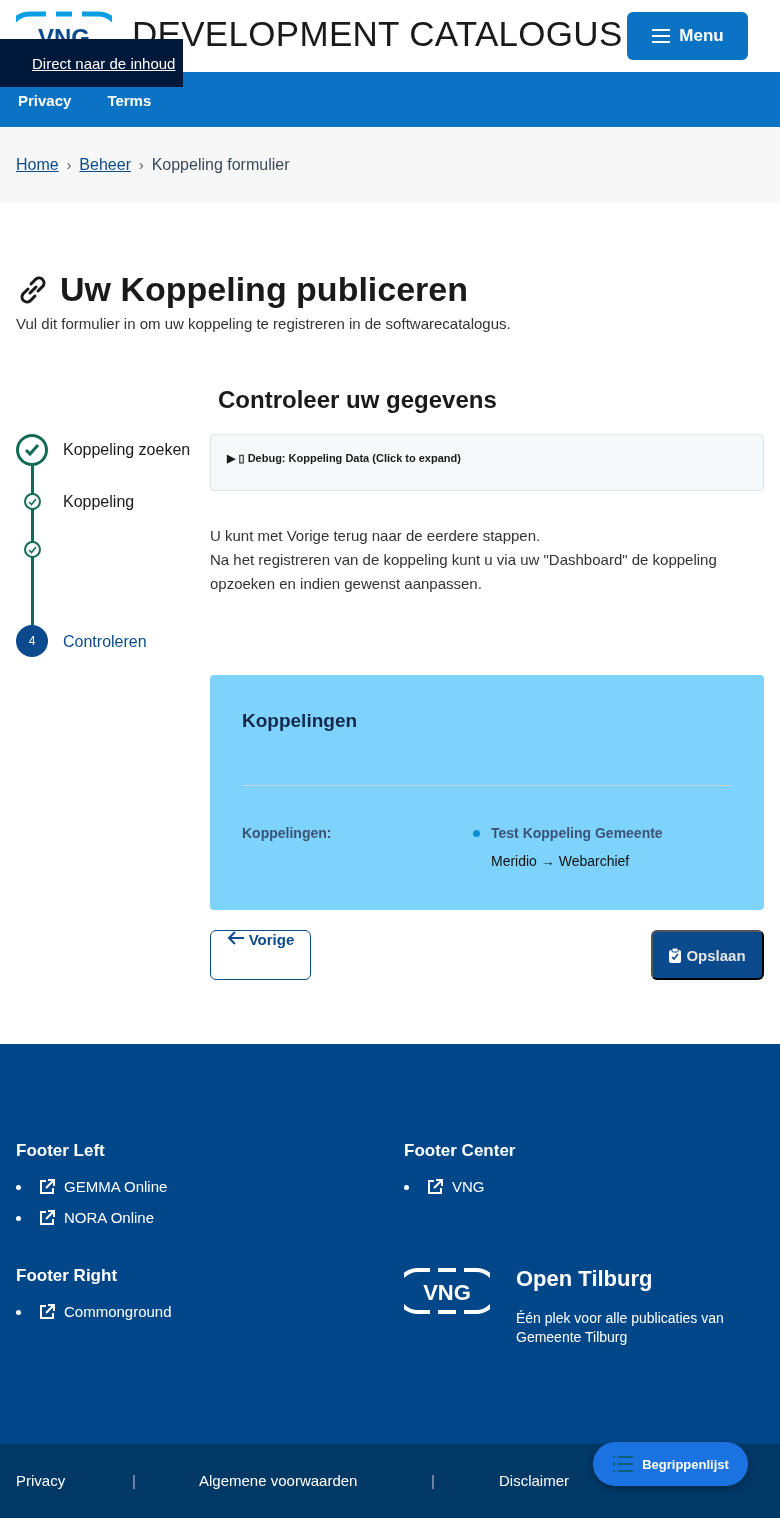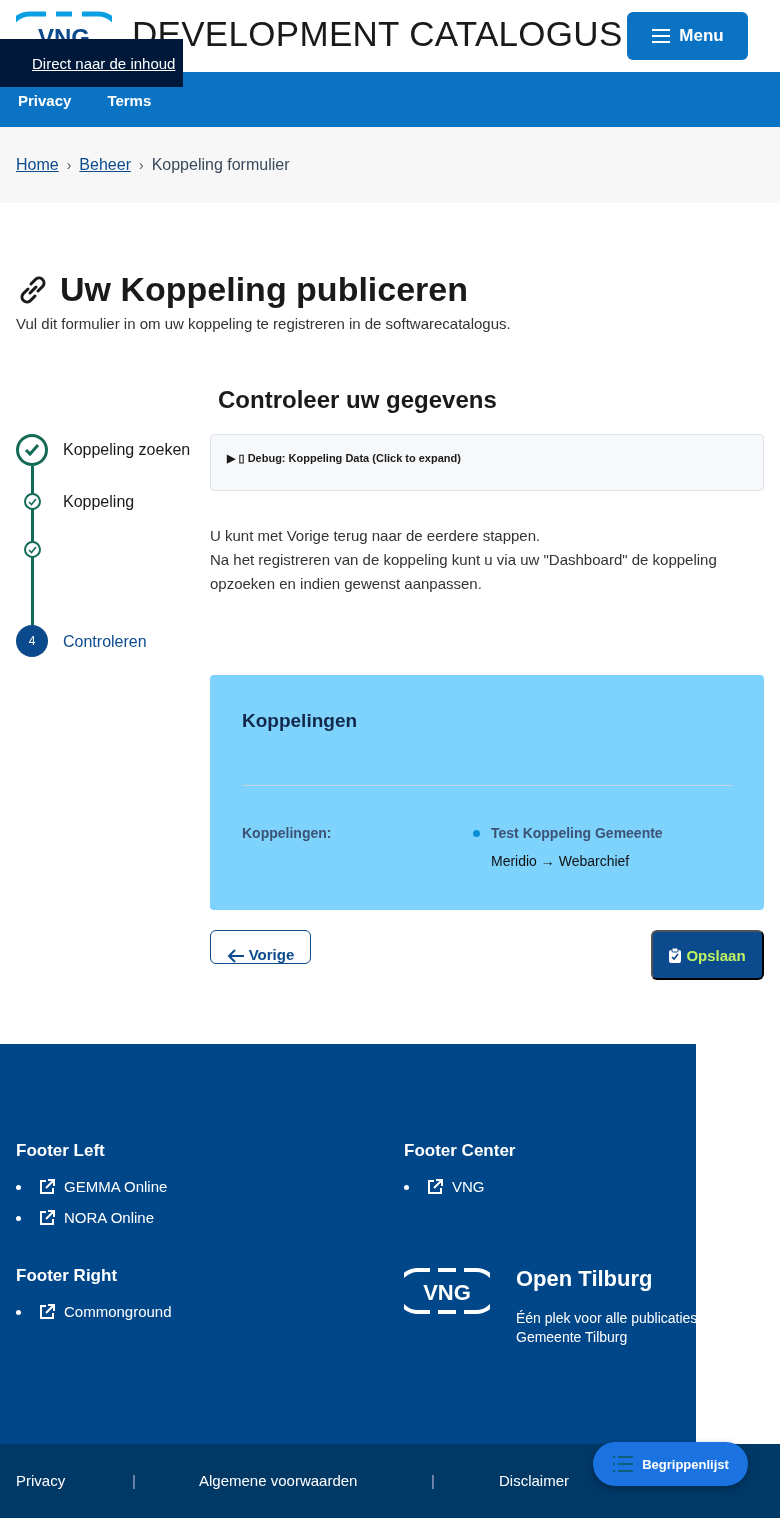--- a/index.html
+++ b/index.html
@@ -44,25 +44,25 @@
   
   .card { position: absolute; left: 210px; top: 675px; width: 554px; height: 235px; background: #7dd3fc; border-radius: 4px; }
   .card-title { position: absolute; left: 32px; top: 35px; font-size: 19px; color: #13284a; }
   .card-divider { position: absolute; left: 32px; top: 110px; width: 490px; height: 1px; background: #c9d1dc; }
   .card-label { position: absolute; left: 32px; top: 150px; font-size: 14px; font-weight: bold; color: #3d5275; }
   .card-bullet { position: absolute; left: 263px; top: 155px; width: 7px; height: 7px; border-radius: 50%; background: #0b8fd9; }
   .card-item-title { position: absolute; left: 281px; top: 150px; font-size: 14px; font-weight: bold; color: #3d5275; }
   .card-item-sub { position: absolute; left: 281px; top: 178px; font-size: 14px; color: #111; }
 
   
-  .btn-prev { position: absolute; left: 210px; top: 930px; width: 101px; height: 34px; border: 1px solid #0b4a8c; border-radius: 6px; background: #fff; color: #0b4a8c; font-size: 15px; font-weight: bold; display: flex; align-items: flex-end; justify-content: center; gap: 4px; cursor: pointer; }
-  .btn-save { position: absolute; left: 651px; top: 930px; width: 113px; height: 50px; border-radius: 6px; background: #0b4a8c; color: #bef264; font-size: 15px; font-weight: bold; display: flex; align-items: center; justify-content: center; gap: 5px; cursor: pointer; }
-
-  
-  .footer { position: absolute; left: 0; top: 1044px; width: 696px; height: 400px; background: #00478a; color: #fff; }
+  .btn-prev { position: absolute; left: 210px; top: 930px; width: 101px; height: 50px; border: 1px solid #0b4a8c; border-radius: 6px; background: #fff; color: #0b4a8c; font-size: 15px; font-weight: bold; display: flex; align-items: flex-start; justify-content: center; gap: 4px; cursor: pointer; }
+  .btn-save { position: absolute; left: 651px; top: 930px; width: 113px; height: 50px; border-radius: 6px; background: #0b4a8c; color: #e5e5e5; font-size: 15px; font-weight: bold; display: flex; align-items: center; justify-content: center; gap: 5px; cursor: pointer; }
+
+  
+  .footer { position: absolute; left: 0; top: 1044px; width: 780px; height: 400px; background: #00478a; color: #fff; }
   .f-col { position: absolute; }
   .f-head { font-size: 17px; font-weight: bold; margin-bottom: 10px; }
   .f-list { list-style: none; }
   .f-list li { display: flex; align-items: center; height: 31px; font-size: 15px; position: relative; padding-left: 22px; }
   .f-list li::before { content: ""; position: absolute; left: 0; top: 14px; width: 5px; height: 5px; border-radius: 50%; background: #fff; }
   .f-list li a { color: #fff; text-decoration: none; display: flex; align-items: center; gap: 8px; }
   .f-brand { position: absolute; left: 404px; top: 223px; }
   .f-brand-title { position: absolute; left: 516px; top: 222px; font-size: 22px; font-weight: bold; }
   .f-brand-desc { position: absolute; left: 516px; top: 265px; font-size: 14px; line-height: 19px; width: 250px; }
 

